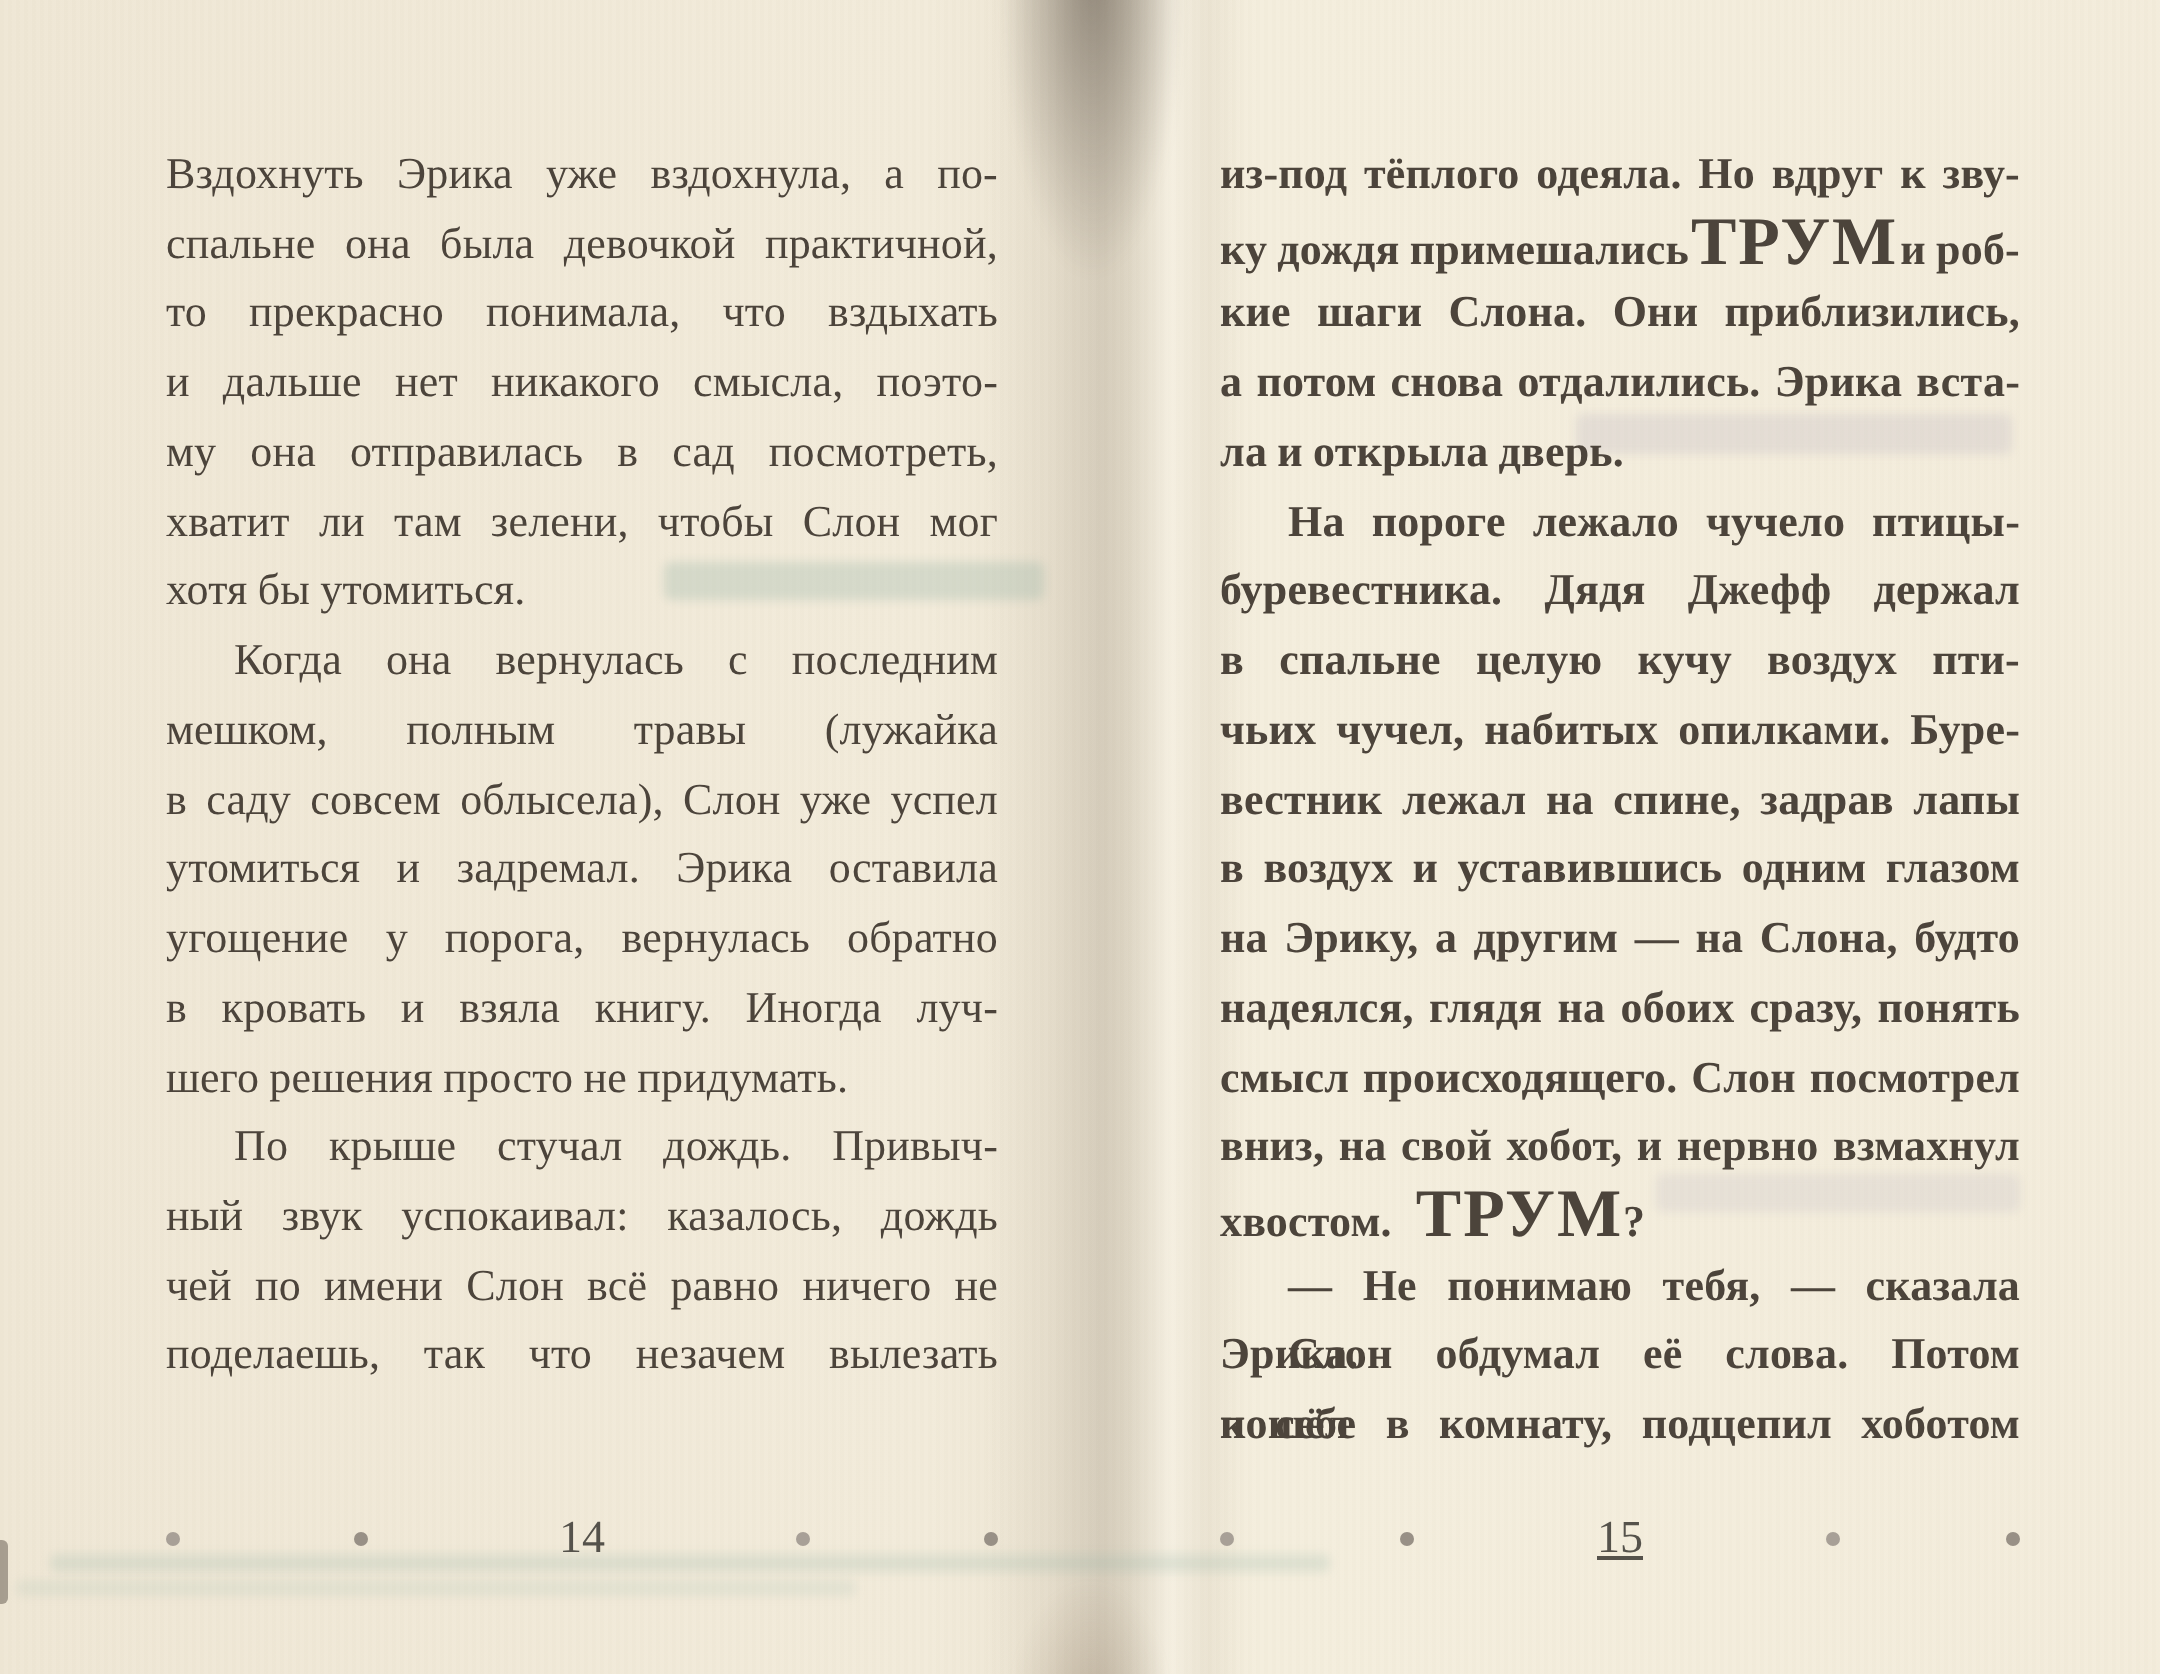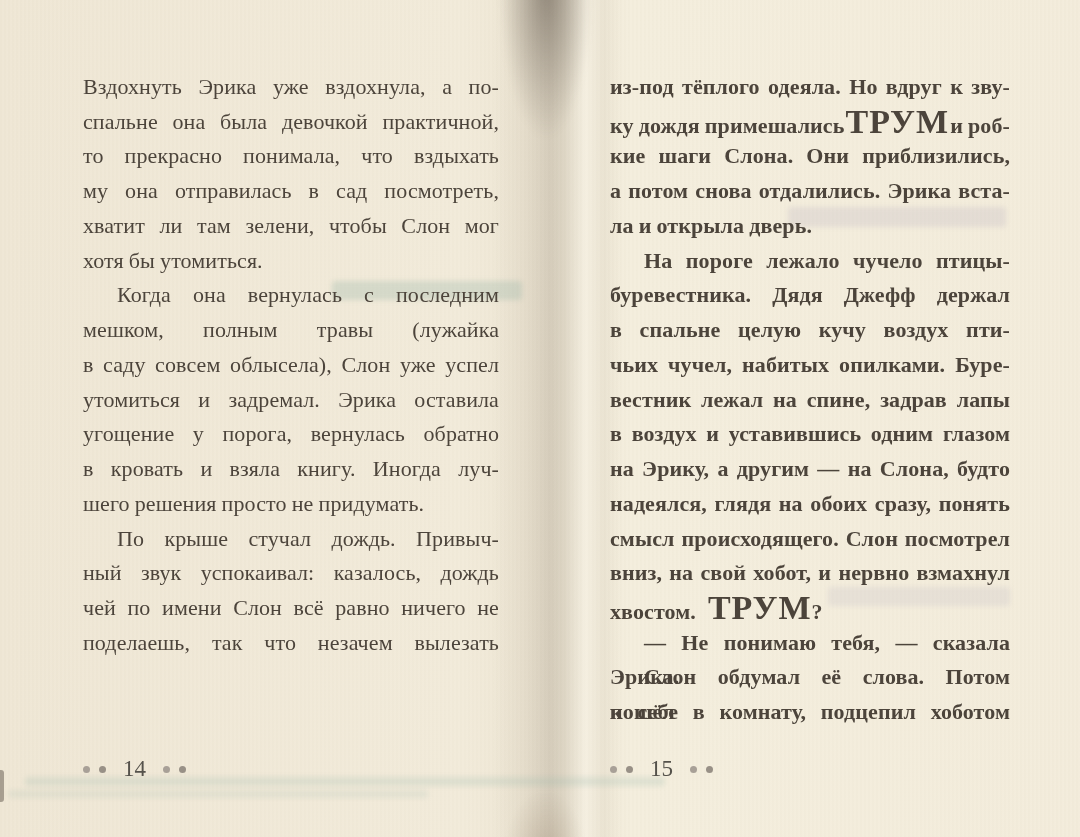--- a/index.html
+++ b/index.html
@@ -29,25 +29,25 @@
   .line.indent { text-indent: 34px; }
   .flexline {
     display: flex; justify-content: space-between; align-items: baseline;
     text-align: left;
   }
   .big-word { font-size: 34px; letter-spacing: 1px; line-height: 34.74px; }
   .inline-big { font-size: 34px; letter-spacing: 1px; margin-left: 12px; }
   .small-q { font-size: 22px; }
   .pagenum-row {
     position: absolute; top: 752px; height: 34px;
-    display: flex; align-items: center; justify-content: flex-start;
+    display: flex; align-items: center; justify-content: space-between;
     font-size: 23px; color: #55524b;
   }
   .pagenum-row.left  { left: 83px;  width: 416px; }
-  .pagenum-row.right { left: 610px; width: 400px; }
+  .pagenum-row.right { left: 610px; width: 400px; text-decoration: underline; }
   .dot { width: 7px; height: 7px; border-radius: 50%; background: #a8a097; }
   .dot + .dot { margin-left: 9px; }
   .dot.darker { background: #989086; }
   .pagenum { margin: 0 17px; }
   .gutter {
     position: absolute; left: 492px; top: 0; width: 130px; height: 100%;
     background: linear-gradient(90deg,
       rgba(110,95,80,0) 0%, rgba(110,95,80,0.07) 25%,
       rgba(95,82,70,0.16) 45%, rgba(80,70,60,0.10) 55%,
       rgba(255,252,244,0.35) 72%, rgba(110,95,80,0.05) 86%,
@@ -91,20 +91,21 @@
   <div class="ghost g3"></div>
   <div class="ghost g4"></div>
   <div class="ghost g5"></div>
   <div class="edge-mark"></div>
 
   <div class="text-col left">
 
     <div class="line">Вздохнуть Эрика уже вздохнула, а по-</div>
     <div class="line">спальне она была девочкой практичной,</div>
     <div class="line">то прекрасно понимала, что вздыхать</div>
+    <div class="line">и дальше нет никакого смысла, поэто-</div>
     <div class="line">му она отправилась в сад посмотреть,</div>
     <div class="line">хватит ли там зелени, чтобы Слон мог</div>
     <div class="line end">хотя бы утомиться.</div>
 
     <div class="line indent">Когда она вернулась с последним</div>
     <div class="line">мешком, полным травы (лужайка</div>
     <div class="line">в саду совсем облысела), Слон уже успел</div>
     <div class="line">утомиться и задремал. Эрика оставила</div>
     <div class="line">угощение у порога, вернулась обратно</div>
     <div class="line">в кровать и взяла книгу. Иногда луч-</div>

